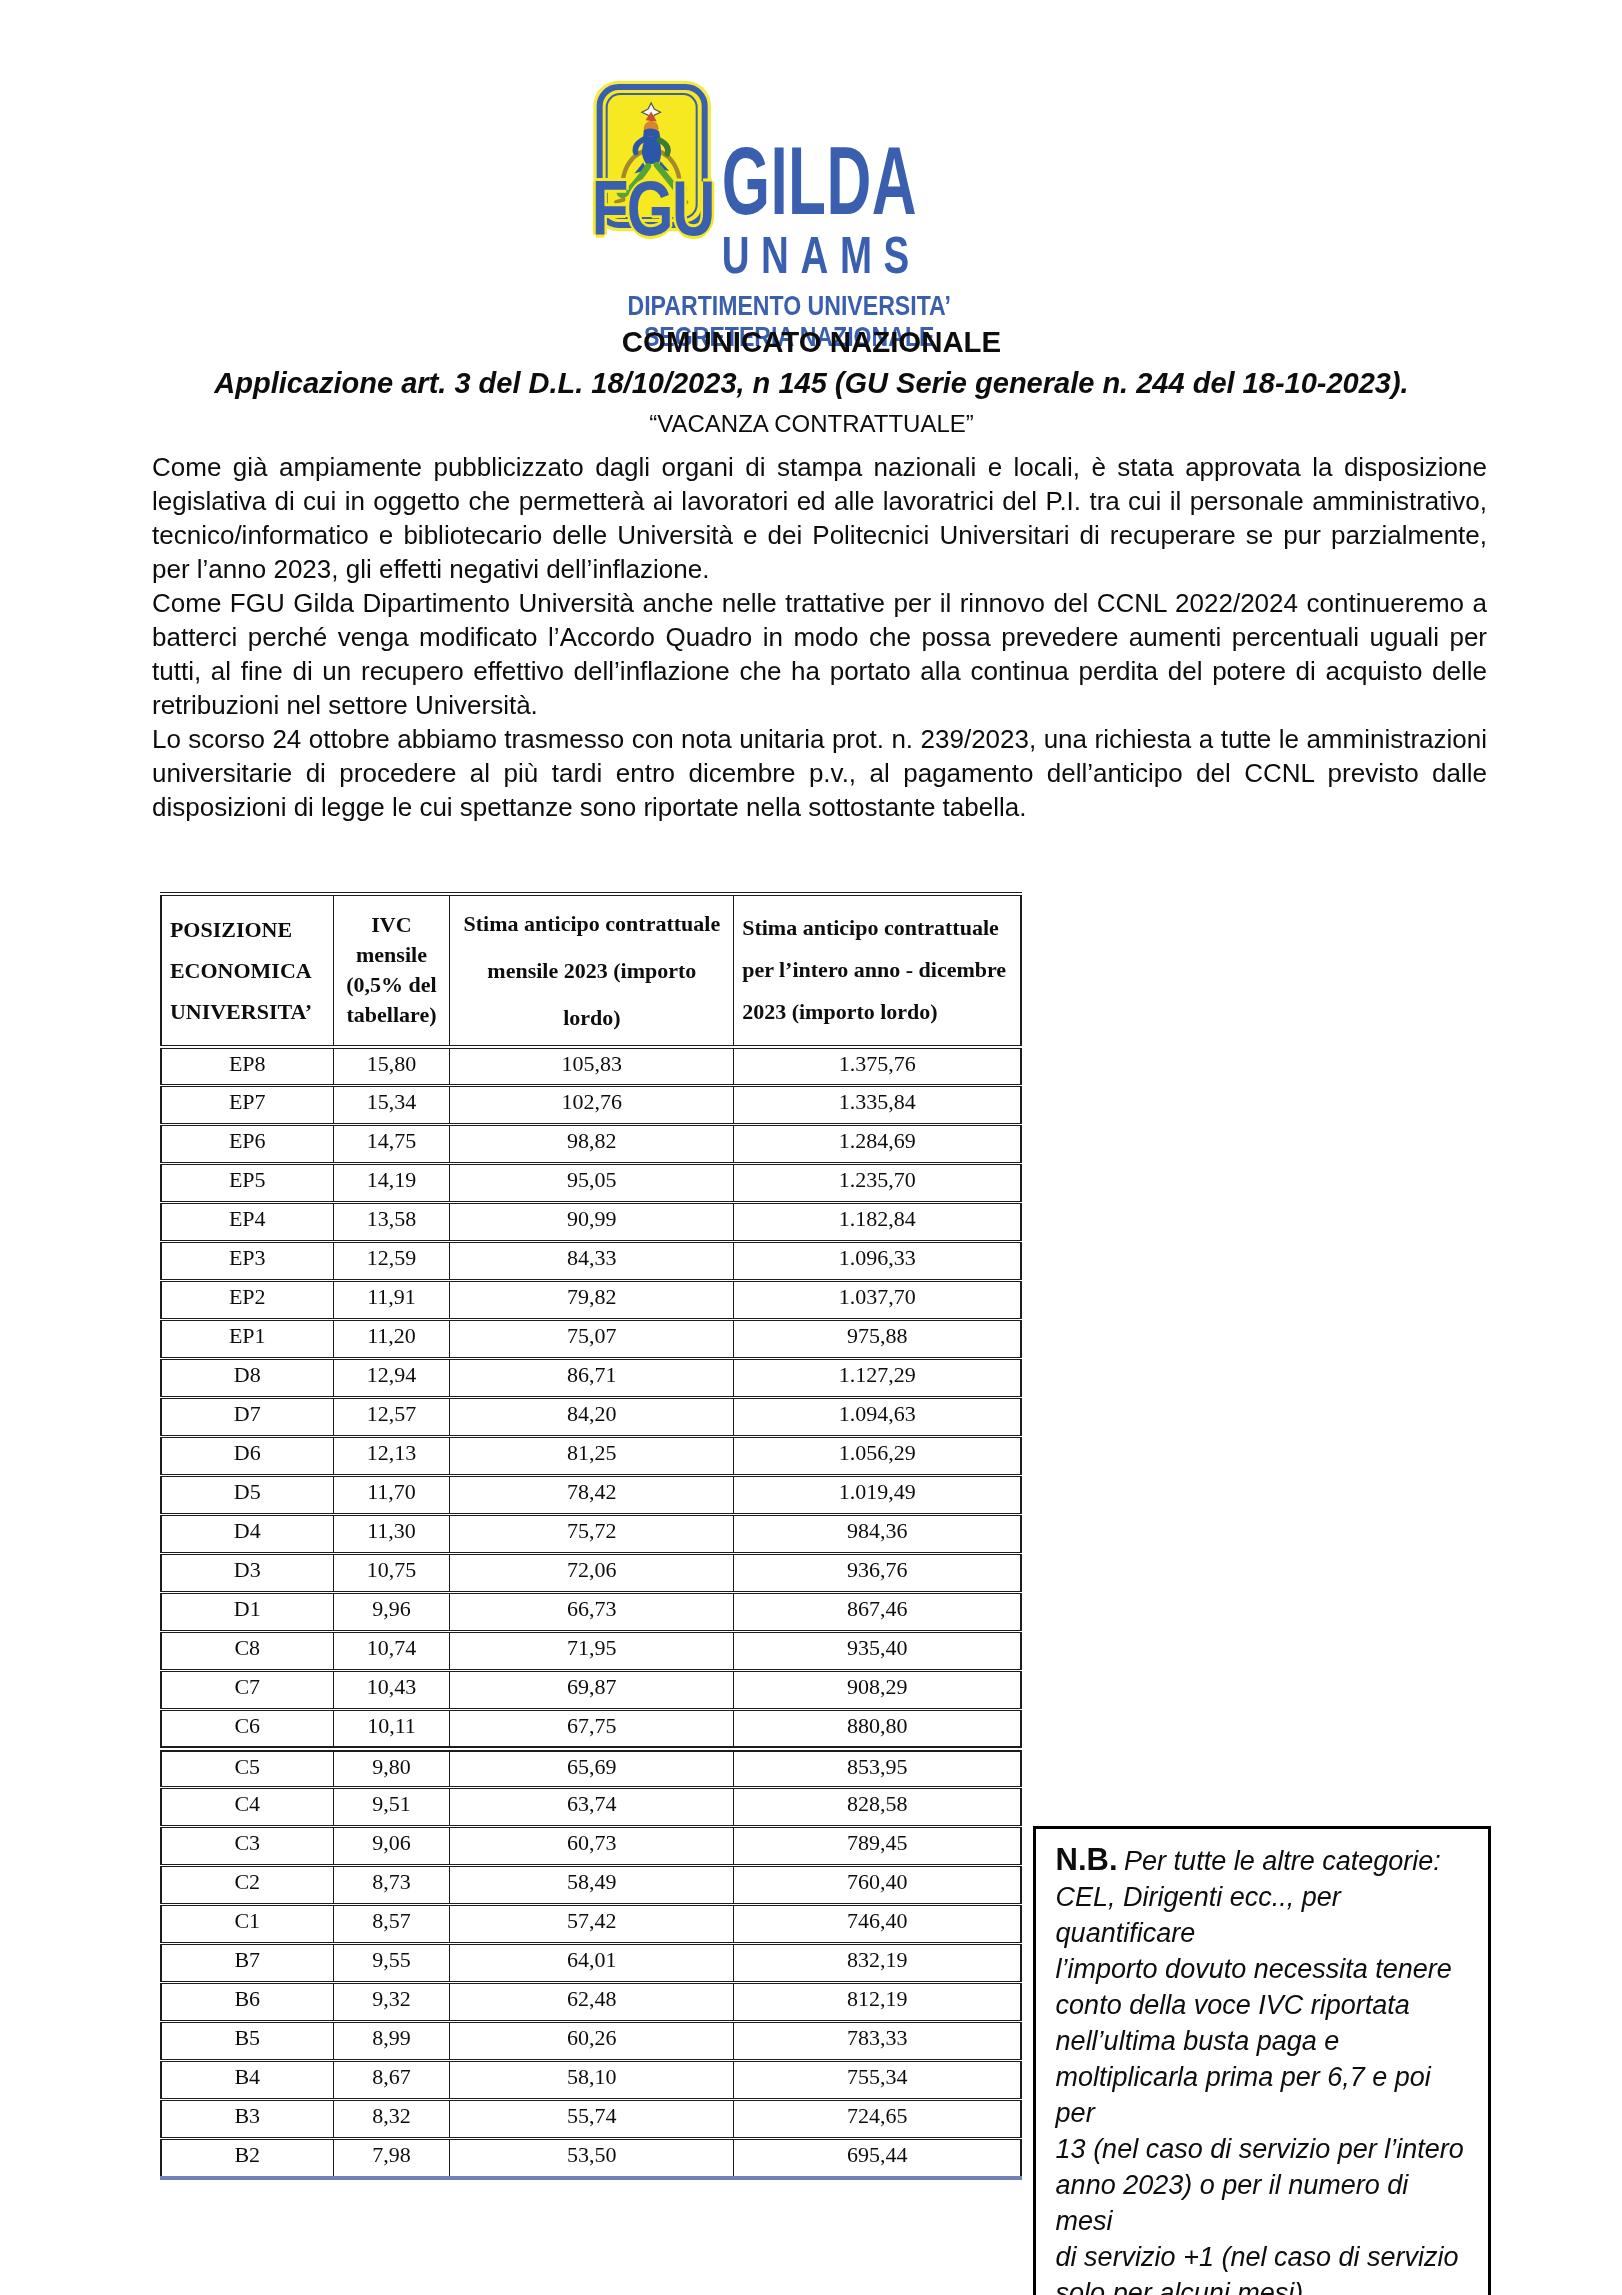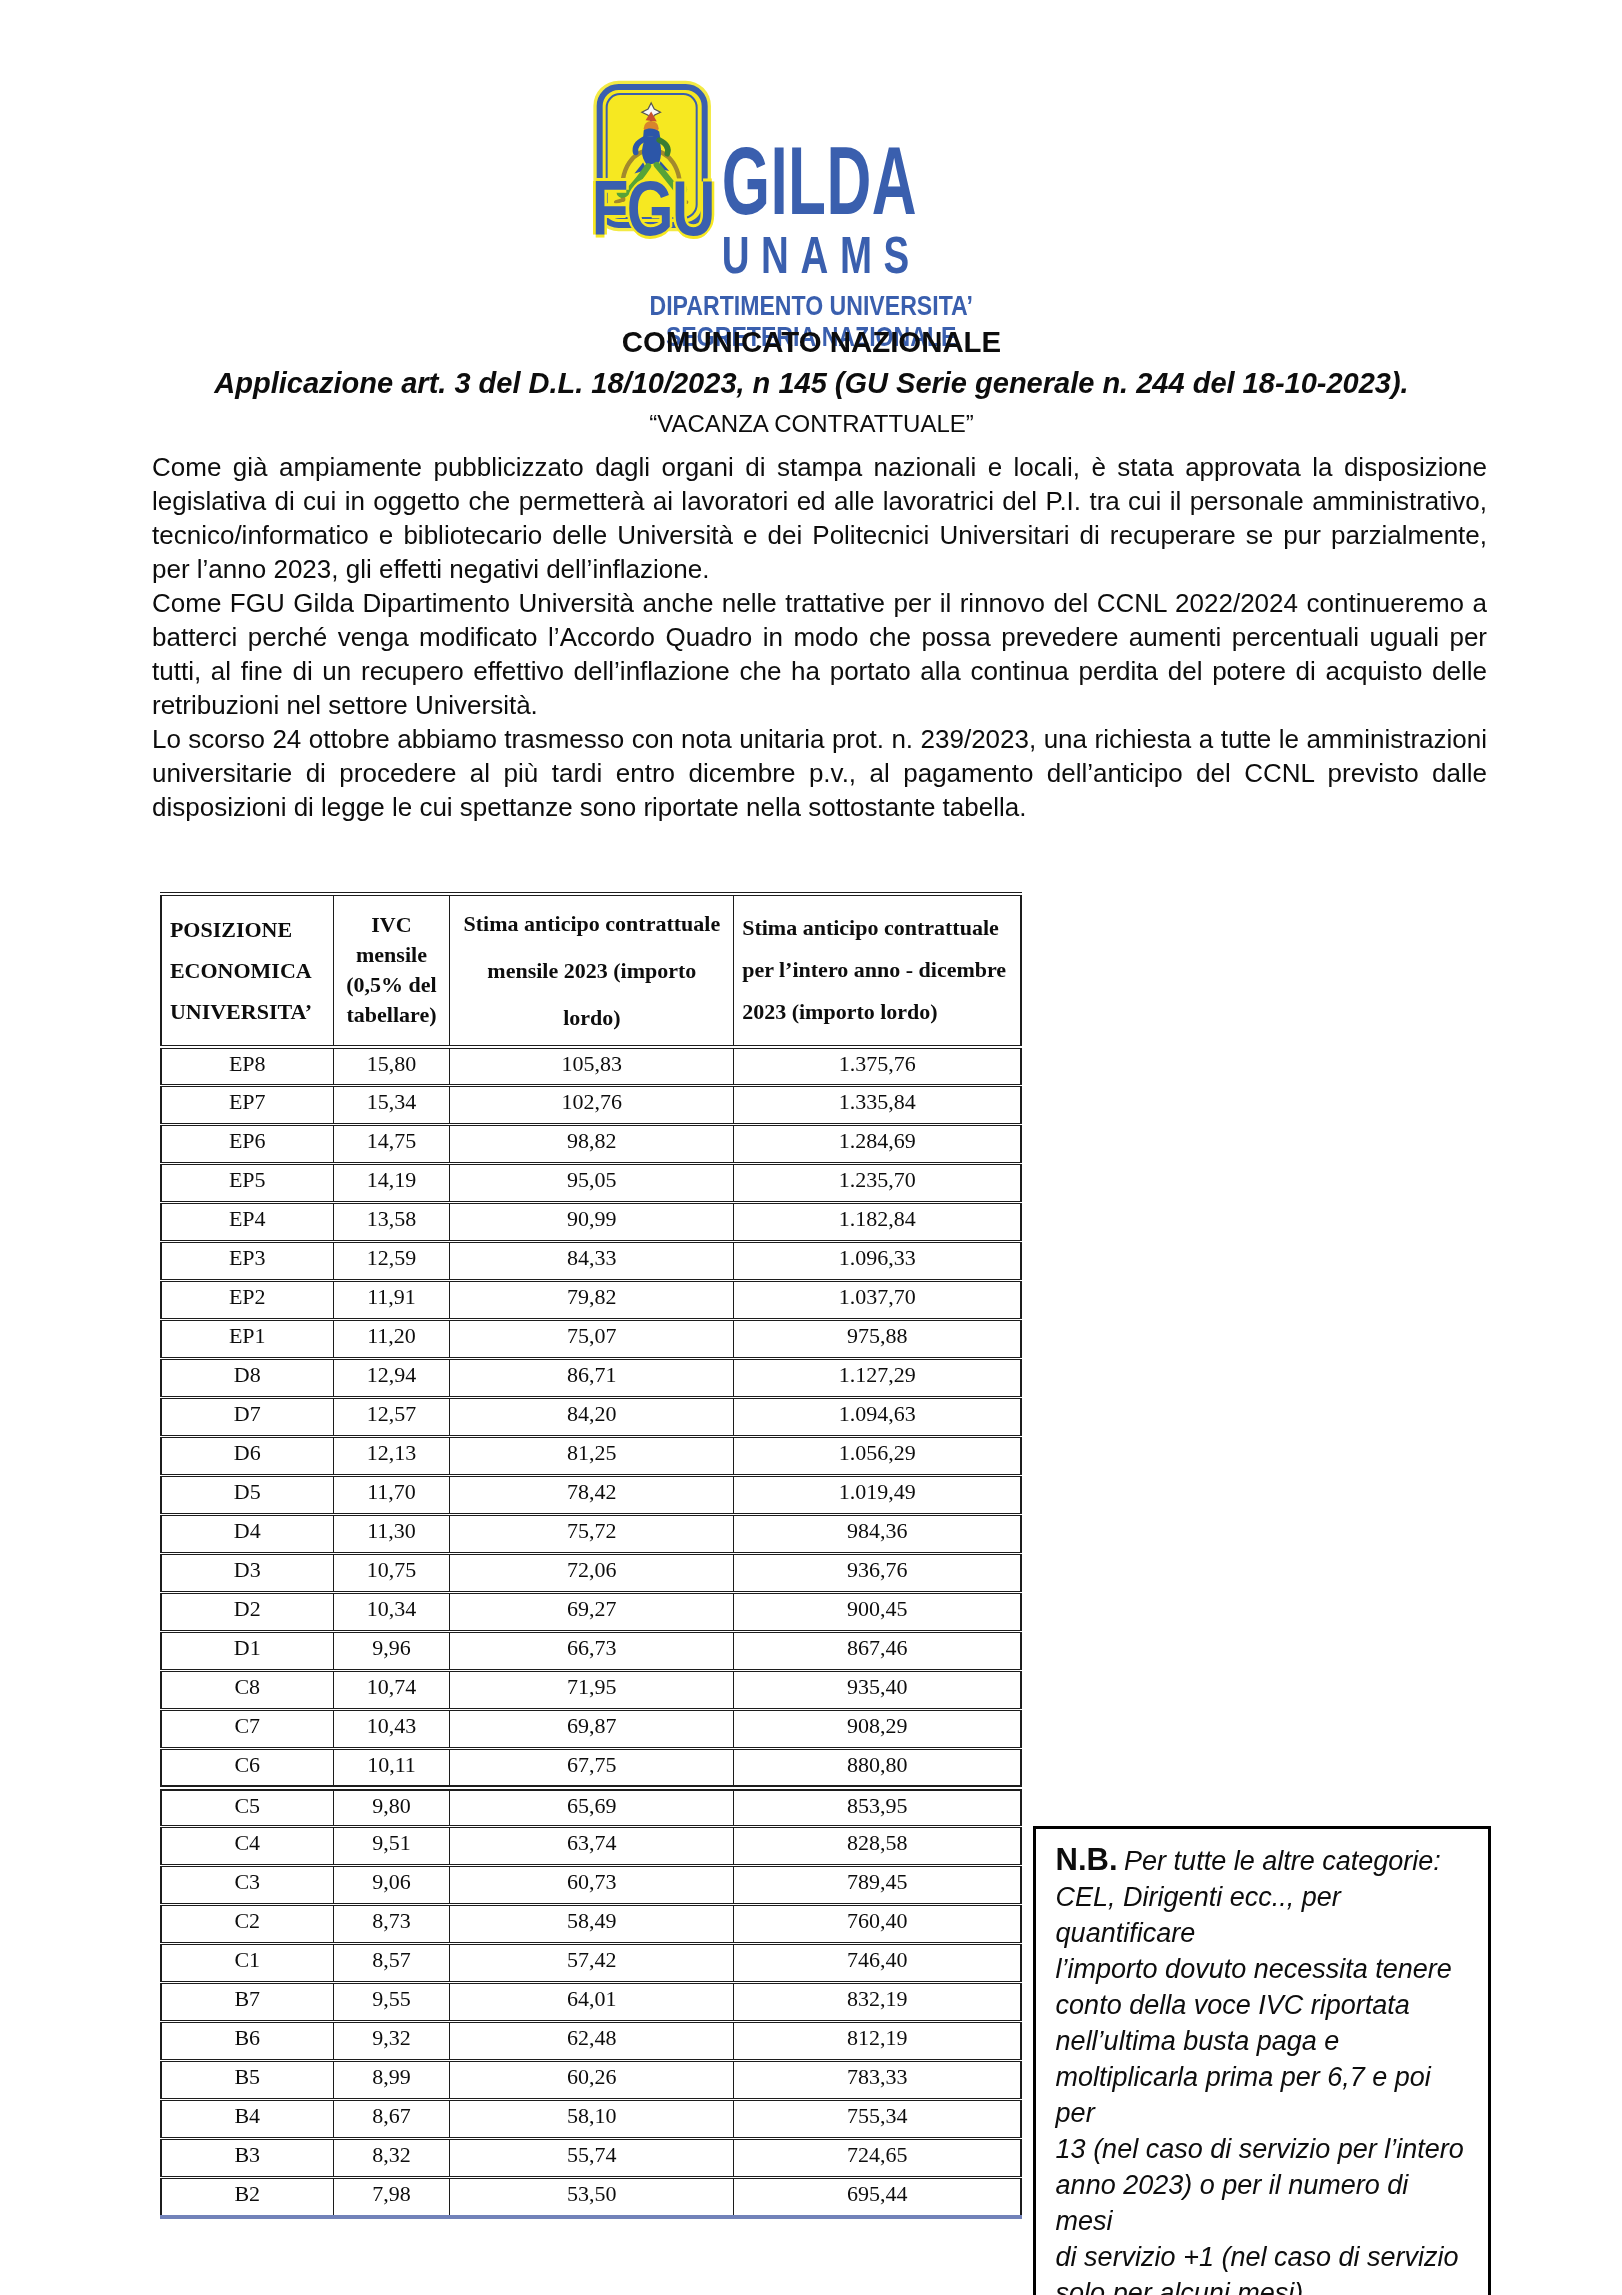--- a/index.html
+++ b/index.html
@@ -14,21 +14,21 @@
   html,body{background:#ffffff;}
   body{font-family:"Liberation Sans",sans-serif;color:var(--ink);}
   .page{
     position:relative;
     width:1623px;height:2295px;
     margin:0 auto;background:#ffffff;overflow:hidden;
   }
 
   
   .logo{position:absolute;top:84px;left:50%;transform:translateX(-50%);
-        display:flex;flex-direction:column;align-items:center;}
+        display:flex;flex-direction:column;align-items:flex-start;}
   .logo-top{display:flex;align-items:flex-start;}
   .badge-outer{
     position:relative;width:111px;height:144px;flex:0 0 auto;
     background:var(--brand-yellow);
     border:6.5px solid var(--brand-blue);
     border-radius:22px;
     box-shadow:0 0 0 3.3px #f3ea45;
   }
   .badge-inner{
     position:absolute;inset:3.3px;border:2.6px solid var(--brand-blue);
@@ -265,26 +265,20 @@
             <td>75,72</td>
             <td>984,36</td>
           </tr>
           <tr>
             <td>D3</td>
             <td>10,75</td>
             <td>72,06</td>
             <td>936,76</td>
           </tr>
           <tr>
-            <td>D2</td>
-            <td>10,34</td>
-            <td>69,27</td>
-            <td>900,45</td>
-          </tr>
-          <tr>
             <td>D1</td>
             <td>9,96</td>
             <td>66,73</td>
             <td>867,46</td>
           </tr>
           <tr>
             <td>C8</td>
             <td>10,74</td>
             <td>71,95</td>
             <td>935,40</td>

